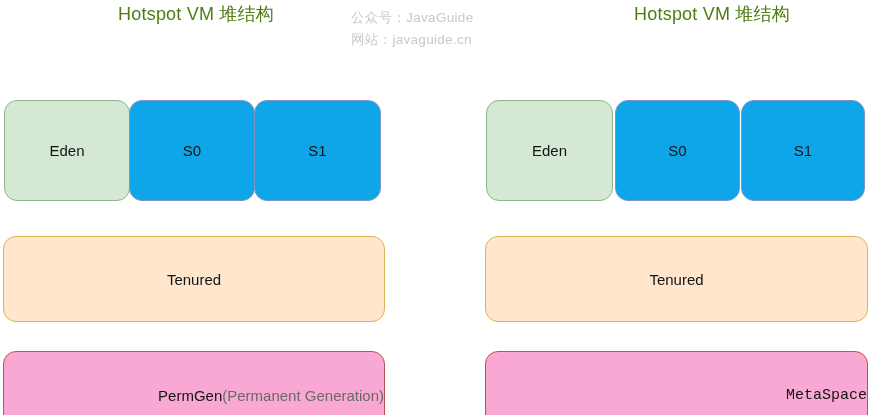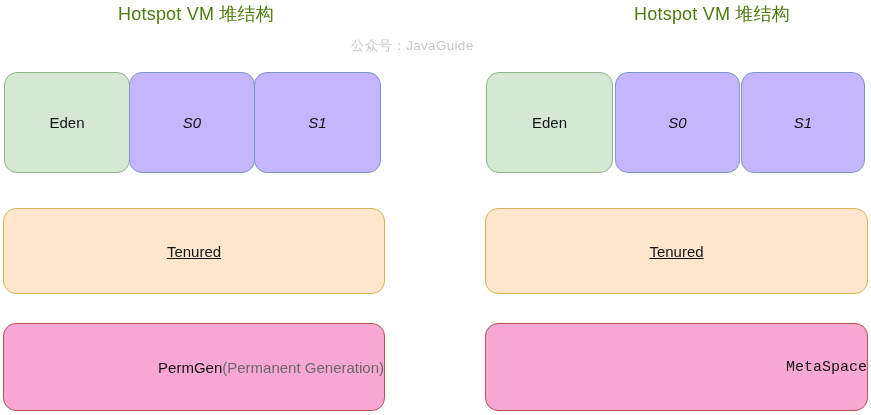--- a/index.html
+++ b/index.html
@@ -23,47 +23,48 @@
   }
   .watermark {
     position: absolute;
     left: 351px;
     top: 7px;
     font-size: 13.5px;
     line-height: 22px;
     color: #c9c9c9;
     letter-spacing: 0.3px;
     user-select: none;
-    margin-top: 28px;
   }
   .box {
     position: absolute;
     box-sizing: border-box;
     border-radius: 13px;
     border: 1.5px solid;
     display: flex;
     align-items: center;
     justify-content: center;
     font-size: 15px;
     color: #141414;
     text-align: center;
+    margin-top: 28px;
   }
   .eden     { background: #d5e8d4; border-color: #8fb58c; }
-  .survivor { background: #c4b5fd; border-color: #7d95c5; font-style: italic; }
-  .tenured  { background: #ffe6cc; border-color: #d6b656; text-decoration: underline; }
+  .survivor { background: #0ea5e9; border-color: #7d95c5; }
+  .tenured  { background: #ffe6cc; border-color: #d6b656; }
   .perm     { background: #f9a8d4; border-color: #b85450; justify-content: flex-end; }
   .sub      { color: #696969; }
 </style>
 </head>
 <body>
 
 <div class="canvas">
 
   <div class="watermark">
     <div>公众号：JavaGuide</div>
+    <div>网站：javaguide.cn</div>
   </div>
 
   <div class="title" style="left:36px;">
     <div>Hotspot VM  堆结构</div>
   </div>
 
   <div class="box eden" style="left:4px; top:72px; width:126px; height:101px;">
     <span>Eden</span>
   </div>
   <div class="box survivor" style="left:129px; top:72px; width:126px; height:101px;">

